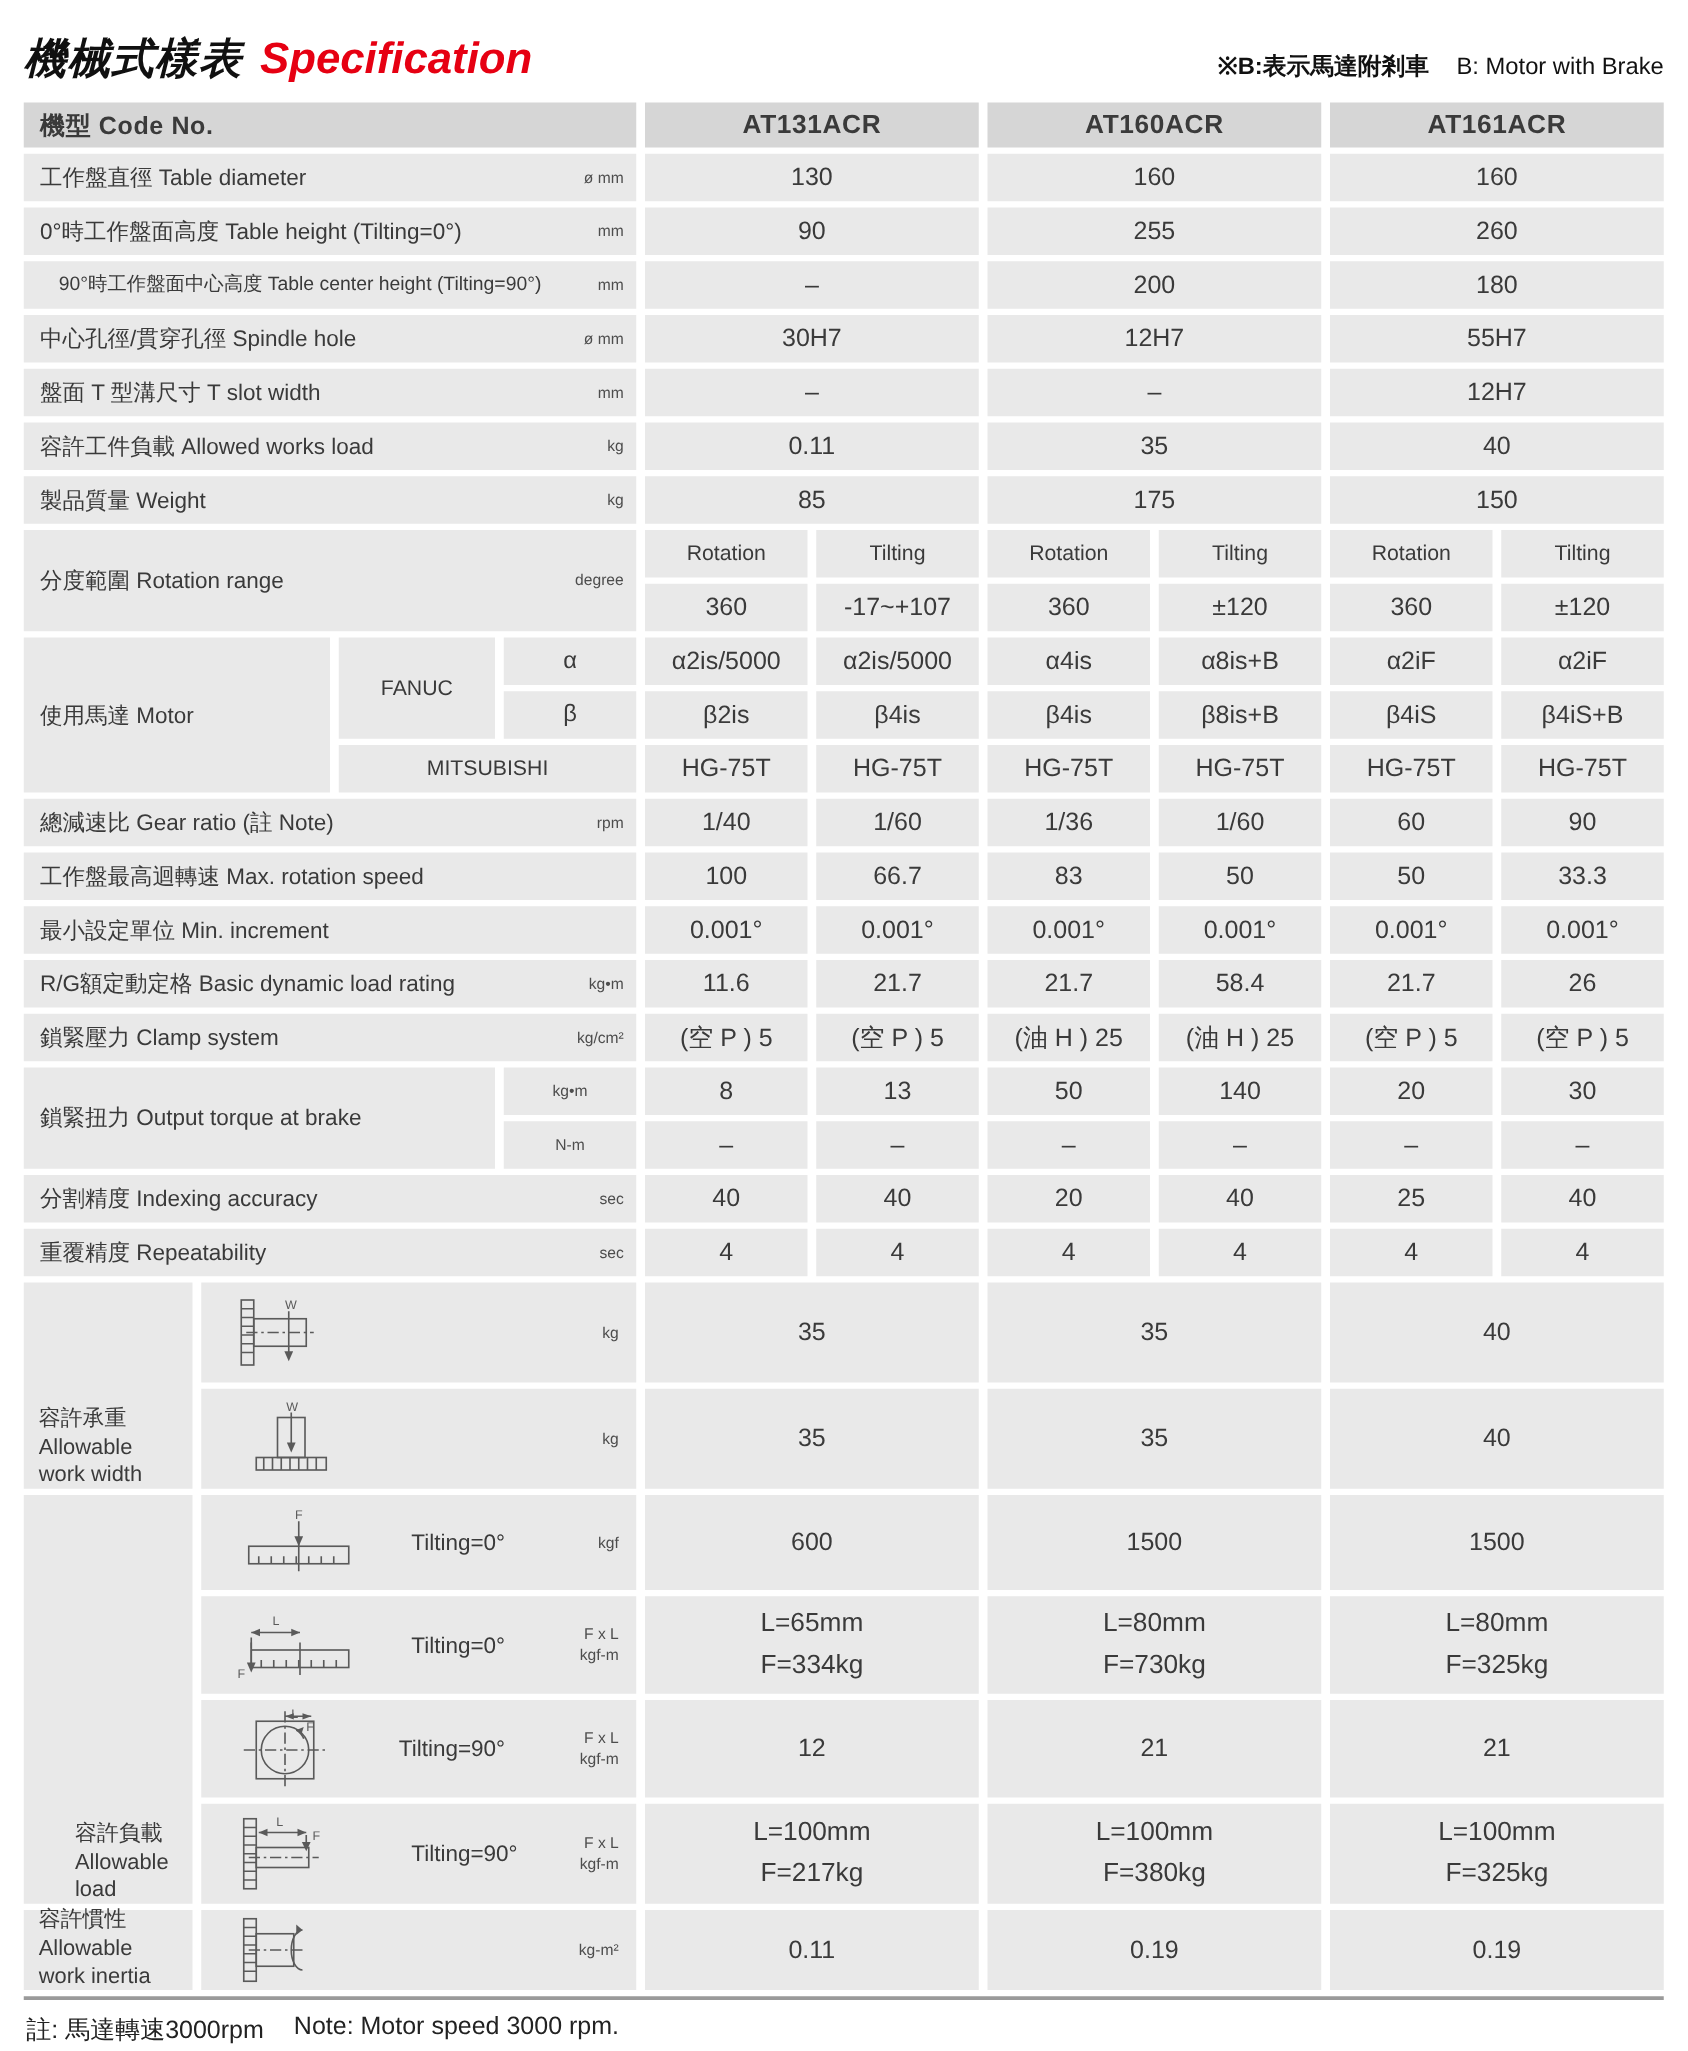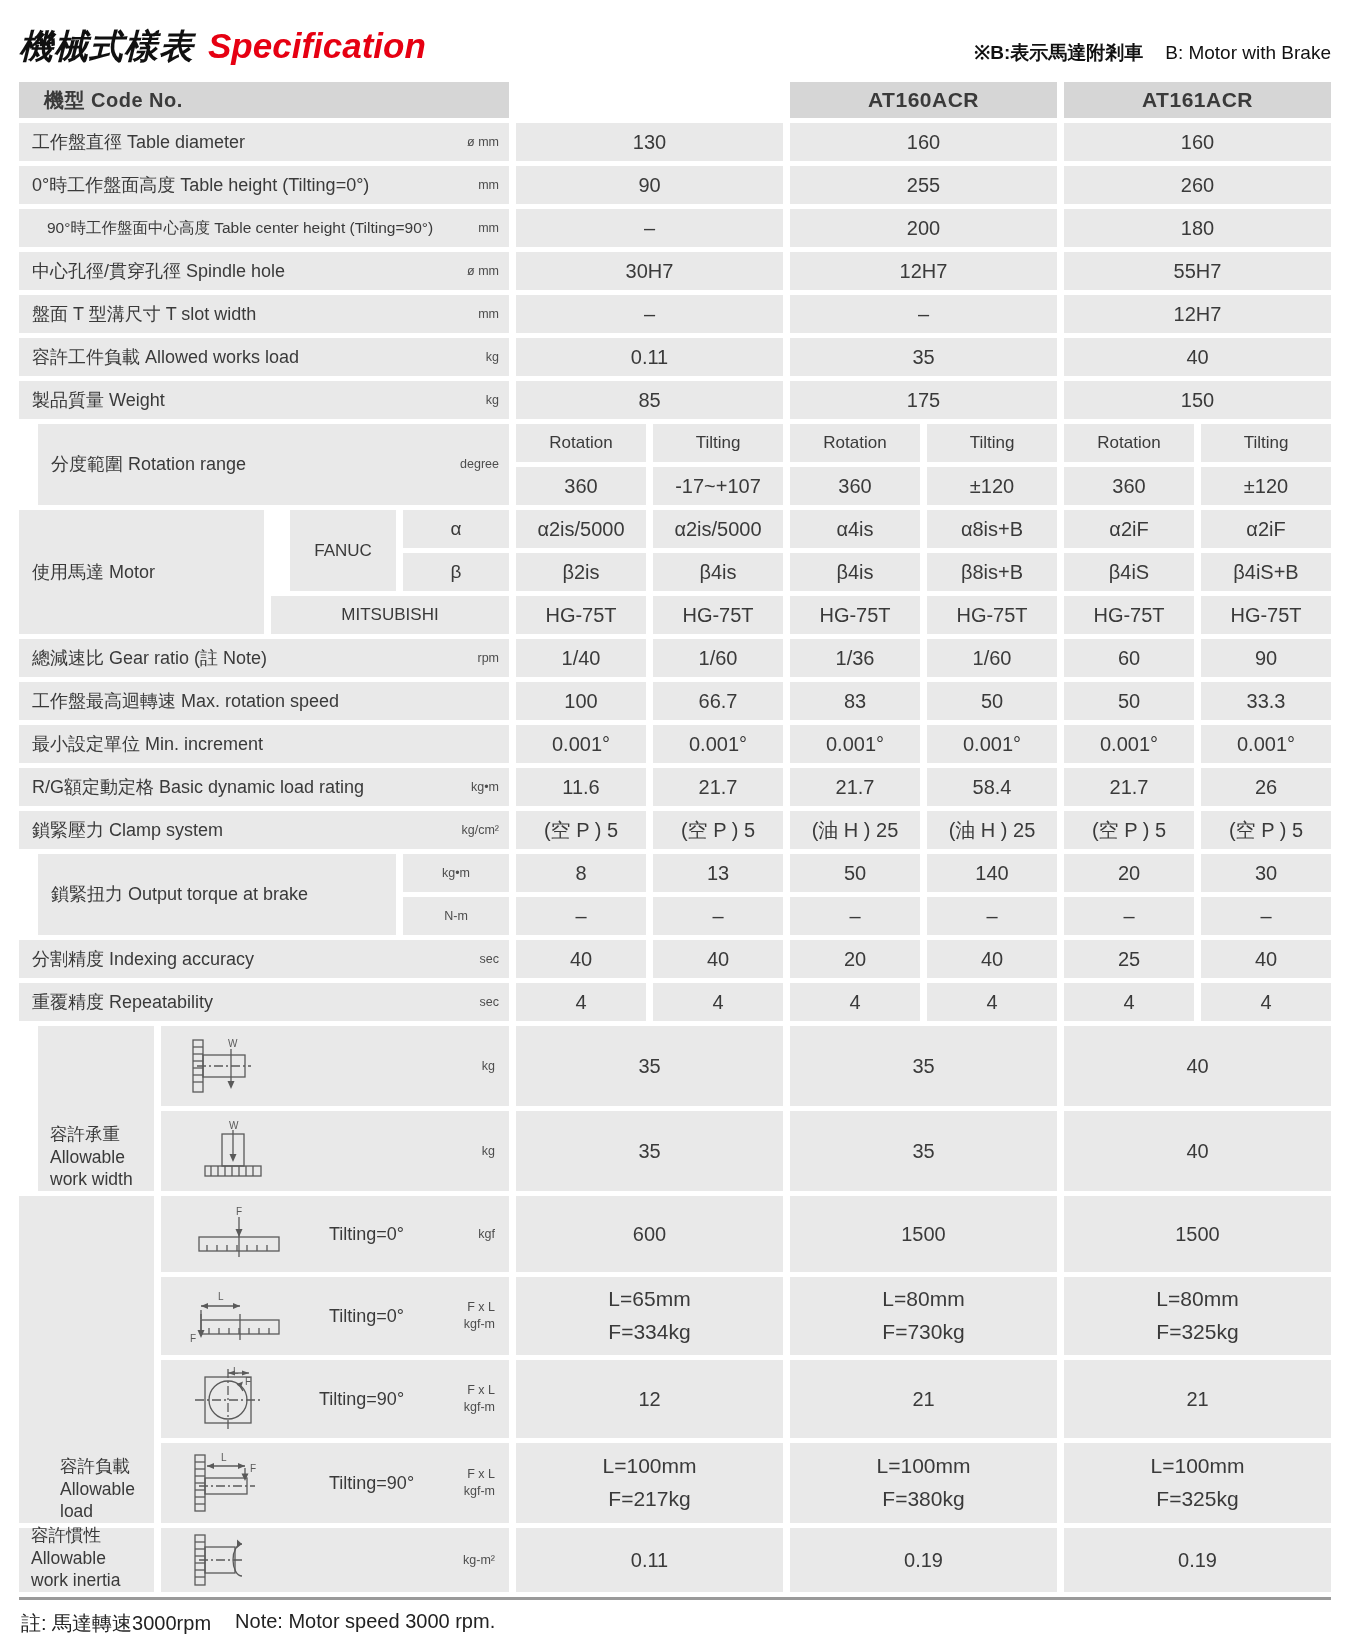--- a/index.html
+++ b/index.html
@@ -19,21 +19,21 @@
      column-gap:7px;row-gap:5px;margin:0 0 5px 0;}
   .rows36{grid-auto-rows:36px;}
   .rows38{grid-auto-rows:38px;}
   .rows80{grid-auto-rows:80px;}
   .rows64{grid-auto-rows:64px;}
   .loadrows{grid-template-rows:76px 78px 78px 80px;}
 
   
   .c{background:#e9e9e9;display:flex;align-items:center;justify-content:center;text-align:center;}
   .hd{background:#d6d6d6;font-weight:bold;font-size:21px;letter-spacing:.5px;}
-  .hd-label{justify-content:flex-start;text-align:right;padding-left:25px;font-size:20px;}
+  .hd-label{justify-content:flex-start;text-align:right;padding-left:13px;font-size:20px;}
   .label{justify-content:flex-start;text-align:left;padding:0 10px 0 13px;font-size:18px;line-height:1.15;}
   .label.small{font-size:15.5px;padding-left:28px;}
   .u{margin-left:auto;font-size:12.5px;color:#4d4d4d;white-space:nowrap;padding-left:8px;}
   .val{font-size:20px;}
   .subhd{font-size:17px;}
   .brand{font-size:17px;}
   .greek{font-size:19px;}
   .unitcell{font-size:12.5px;color:#4d4d4d;}
   .sideLabel{flex-direction:column;align-items:flex-start;justify-content:flex-end;padding-left:12px;
              font-size:17.5px;line-height:1.3;text-align:left;}
@@ -43,21 +43,21 @@
        font-size:12.5px;color:#4d4d4d;line-height:1.35;}
   .val2{flex-direction:column;font-size:21px;line-height:1.55;}
 
   
   .ca{grid-column:1/5;}   .ca12{grid-column:1/3;} .ca3{grid-column:3/4;} .ca4{grid-column:4/5;}
   .ca34{grid-column:3/5;} .ct{grid-column:1/4;}   .cu{grid-column:4/5;}
   .cw{grid-column:1/2;}   .cd{grid-column:2/5;}
   .m1{grid-column:5/7;}   .m2{grid-column:7/9;}   .m3{grid-column:9/11;}
   .k5{grid-column:5;} .k6{grid-column:6;} .k7{grid-column:7;} .k8{grid-column:8;} .k9{grid-column:9;} .k10{grid-column:10;}
   .r1{grid-row:1;} .r2{grid-row:2;} .r3{grid-row:3;} .r4{grid-row:4;}
-  .rs2{grid-row:1/3;margin-left:19px;} .rs3{grid-row:1/4;} .rs4{grid-row:1/5;padding-left:41px;}
+  .rs2{grid-row:1/3;} .rs3{grid-row:1/4;} .rs4{grid-row:1/5;padding-left:41px;}
 
   
   svg.diag{flex:0 0 auto;}
   svg.diag line, svg.diag rect, svg.diag circle, svg.diag path{stroke:#5a5a5a;stroke-width:1.3;fill:none;}
   svg.diag polygon{fill:#5a5a5a;stroke:none;}
   svg.diag text{fill:#5a5a5a;font-size:10px;font-family:"Liberation Sans",sans-serif;}
   .cl{stroke-dasharray:9 3 2 3;}
 
   .rule{height:3px;background:#9a9a9a;margin:3px 0 10px 0;}
   .footnote{display:flex;gap:24px;font-size:20px;color:#222;padding-left:2px;}
@@ -72,20 +72,21 @@
       <span class="title-zh">機械式樣表</span>
       <span class="title-en">Specification</span>
     </div>
     <div class="legend">
       <span class="zh">※B:表示馬達附剎車</span><span class="en">B: Motor with Brake</span>
     </div>
   </div>
 
   <div class="g rows36">
     <div class="c hd hd-label ca">機型 Code No.</div>
+    <div class="c hd m1">AT131ACR</div>
     <div class="c hd m2">AT160ACR</div>
     <div class="c hd m3">AT161ACR</div>
   </div>
 
   <div class="g rows38">
     <div class="c label ca">
         <span>工作盤直徑 Table diameter</span>
         <span class="u">ø mm</span>
       </div>
     <div class="c val m1">130</div>

